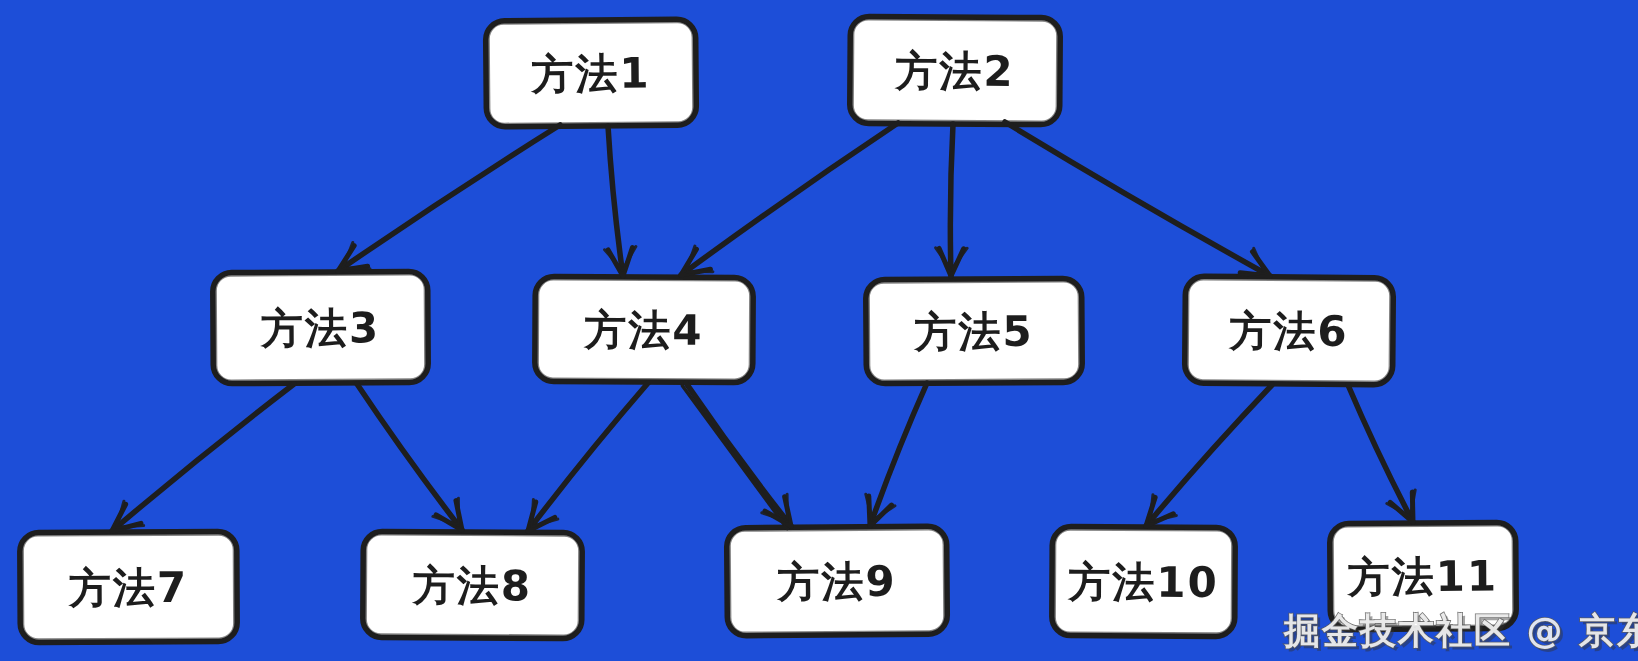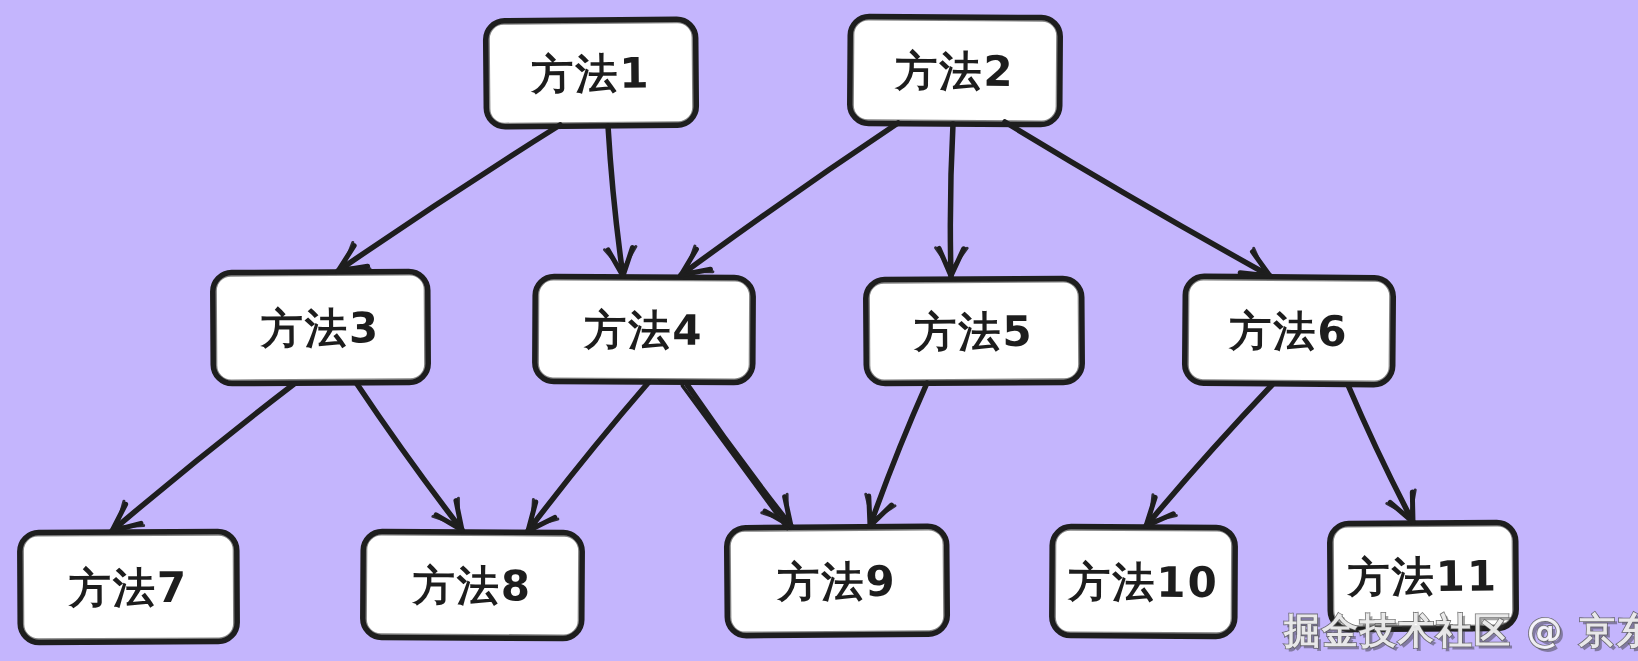--- a/index.html
+++ b/index.html
@@ -1,17 +1,17 @@
 <!DOCTYPE html>
 <html><head>
 <meta charset="utf-8">
 <style>
   html,body{margin:0;padding:0;background:#ffffff;}
   body{width:1638px;height:661px;overflow:hidden;font-family:"DejaVu Sans",sans-serif;}
-  .canvas{position:relative;width:1638px;height:661px;background:#c4b5fd;}
+  .canvas{position:relative;width:1638px;height:661px;background:#1d4ed8;}
   svg{display:block;}
   .node-label{
     font-family:"DejaVu Sans","Liberation Sans",sans-serif;
     font-weight:700;font-size:42px;fill:#1d1d1d;letter-spacing:2px;
   }
   .watermark{
     font-family:"DejaVu Sans","Liberation Sans",sans-serif;
     font-weight:700;font-size:36px;letter-spacing:2px;
   }
   .wm-shadow{fill:rgba(50,50,50,0.45);}

